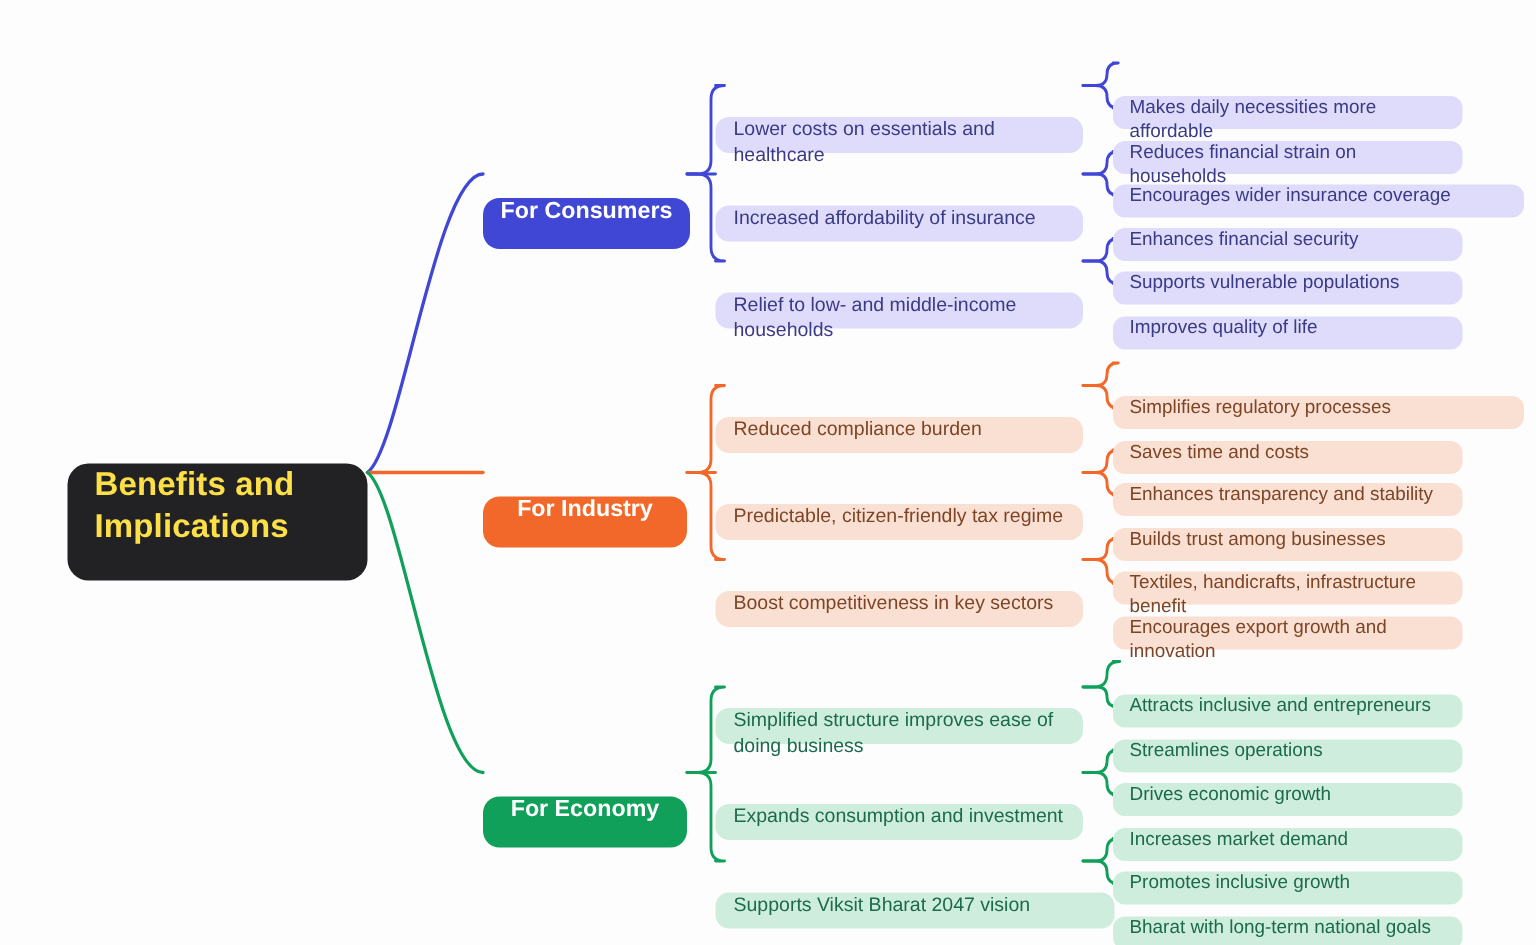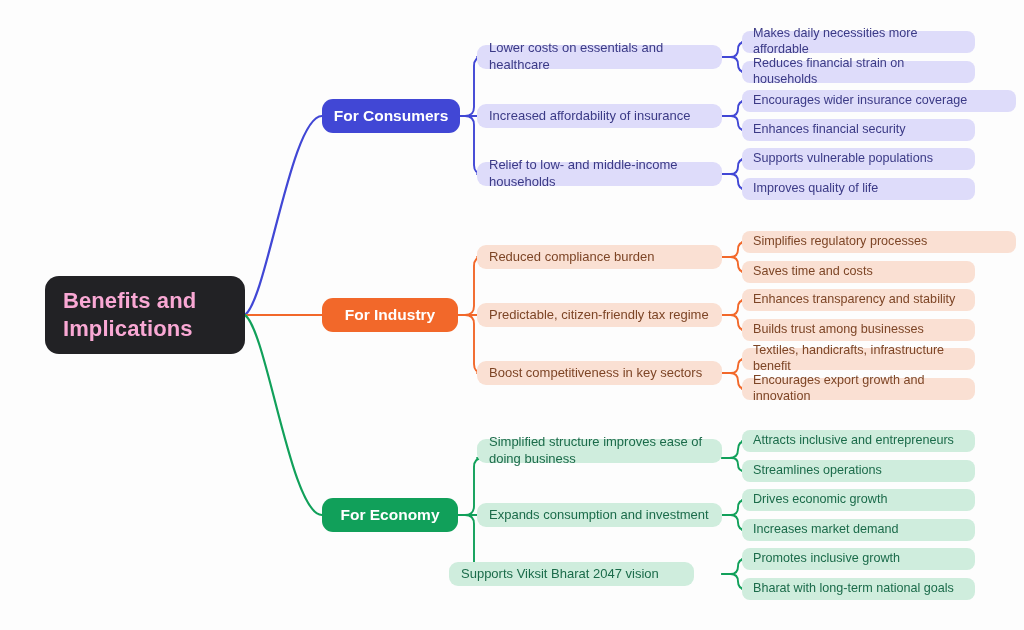--- a/index.html
+++ b/index.html
@@ -25,27 +25,28 @@
     position: absolute;
     left: 0; top: 0;
     width: 1024px;
     height: 630px;
     pointer-events: none;
   }
   .node {
     position: absolute;
     box-sizing: border-box;
     display: flex;
-    align-items: center;
+    align-items: flex-start;
     border-radius: 9px;
     white-space: pre-wrap;
+    margin-top: 33px;
   }
   .root {
     background: #222225;
-    color: #f9a8d4;
+    color: #fde047;
     border-radius: 14px;
     font-size: 22px;
     font-weight: bold;
     line-height: 1.28;
     padding: 0 18px;
     letter-spacing: 0.1px;
   }
   .branch {
     color: #ffffff;
     font-size: 15.5px;
@@ -135,16 +136,16 @@
     <div class="node sub s-industry" style="left: 477px; top: 361px; width: 245px; height: 24px;"><span>Boost competitiveness in key sectors</span></div>
     <div class="node leaf l-industry" style="left: 742px; top: 348px; width: 233px; height: 22px;"><span>Textiles, handicrafts, infrastructure benefit</span></div>
     <div class="node leaf l-industry" style="left: 742px; top: 378px; width: 233px; height: 22px;"><span>Encourages export growth and innovation</span></div>
     <div class="node branch b-economy" style="left: 322px; top: 498px; width: 136px; height: 34px;"><span>For Economy</span></div>
     <div class="node sub s-economy" style="left: 477px; top: 439px; width: 245px; height: 24px;"><span>Simplified structure improves ease of doing business</span></div>
     <div class="node leaf l-economy" style="left: 742px; top: 430px; width: 233px; height: 22px;"><span>Attracts inclusive and entrepreneurs</span></div>
     <div class="node leaf l-economy" style="left: 742px; top: 460px; width: 233px; height: 22px;"><span>Streamlines operations</span></div>
     <div class="node sub s-economy" style="left: 477px; top: 503px; width: 245px; height: 24px;"><span>Expands consumption and investment</span></div>
     <div class="node leaf l-economy" style="left: 742px; top: 489px; width: 233px; height: 22px;"><span>Drives economic growth</span></div>
     <div class="node leaf l-economy" style="left: 742px; top: 519px; width: 233px; height: 22px;"><span>Increases market demand</span></div>
-    <div class="node sub s-economy" style="left: 449px; top: 562px; width: 245px; height: 24px;"><span>Supports Viksit Bharat 2047 vision</span></div>
+    <div class="node sub s-economy" style="left: 477px; top: 562px; width: 266px; height: 24px;"><span>Supports Viksit Bharat 2047 vision</span></div>
     <div class="node leaf l-economy" style="left: 742px; top: 548px; width: 233px; height: 22px;"><span>Promotes inclusive growth</span></div>
     <div class="node leaf l-economy" style="left: 742px; top: 578px; width: 233px; height: 22px;"><span>Bharat with long-term national goals</span></div>
   </div>
 
 </body></html>

